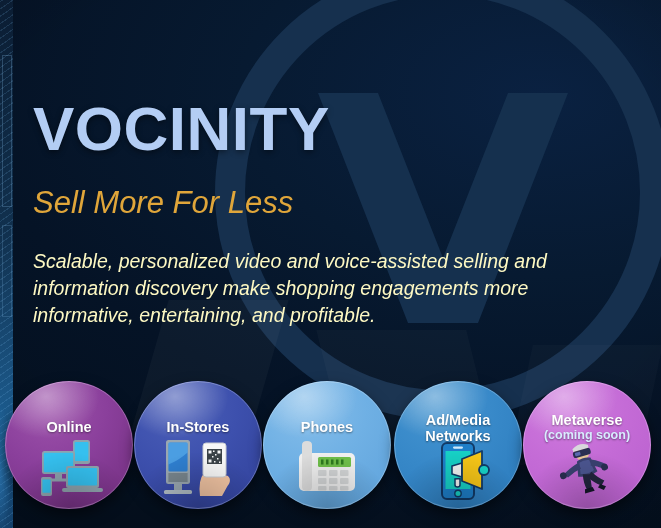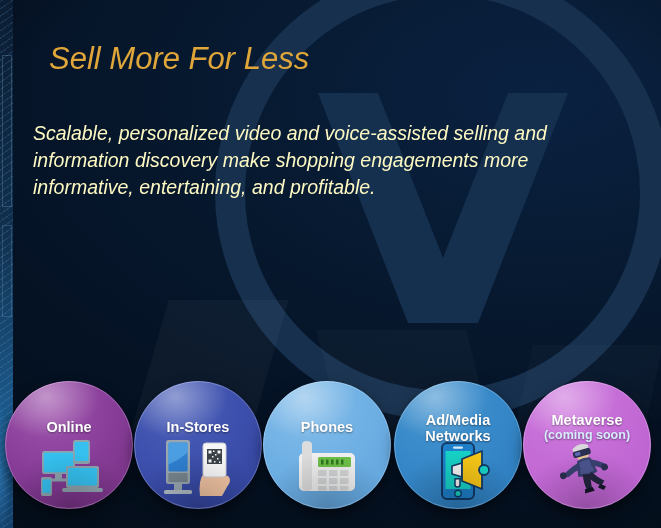--- a/index.html
+++ b/index.html
@@ -117,21 +117,21 @@
     margin: 0;
     padding-top: 98px;
     font-size: 62px;
     line-height: 1.0;
     font-weight: bold;
     letter-spacing: 0.5px;
     color: #b3cdf4;
     text-shadow: 0 2px 6px rgba(0,0,0,0.45);
   }
   .tagline {
-    margin: 16px;
+    margin: 0;
     padding-top: 26px;
     font-size: 31px;
     line-height: 1.1;
     font-style: italic;
     font-weight: normal;
     color: #e0a63a;
   }
   .body-copy {
     margin: 0;
     padding-top: 28px;
@@ -234,20 +234,21 @@
   <div class="bg-vignette"></div>
 
   <div class="edge-strip">
     <div class="lines"></div>
     <div class="boxes"></div>
     <div class="boxes2"></div>
   </div>
   <div class="edge-glow"></div>
 
   <div class="content">
+    <h1 class="title">VOCINITY</h1>
     <h2 class="tagline">Sell More For Less</h2>
     <p class="body-copy">Scalable, personalized video and voice-assisted selling and information discovery make shopping engagements more informative, entertaining, and profitable.</p>
   </div>
 
   <div class="circles">
 
     <div class="bubble" id="b-online">
       <div class="label">Online</div>
       <div class="art">
         <svg viewBox="0 0 72 58" aria-hidden="true">

